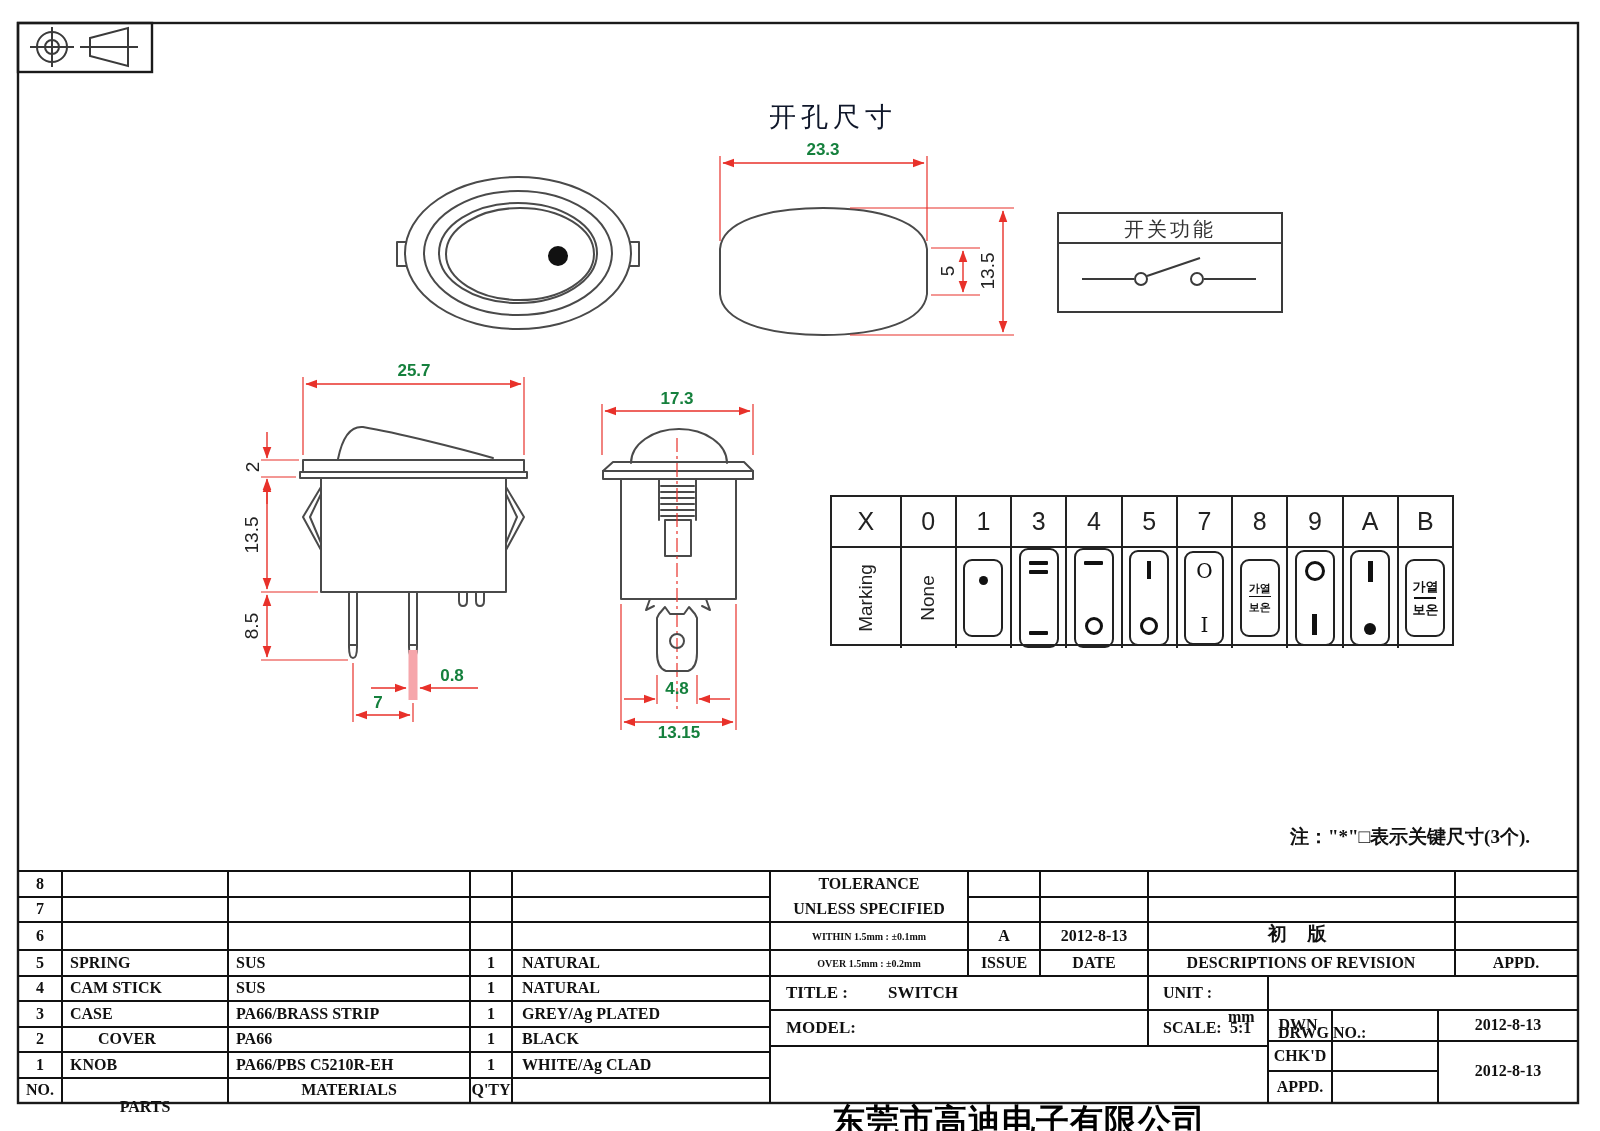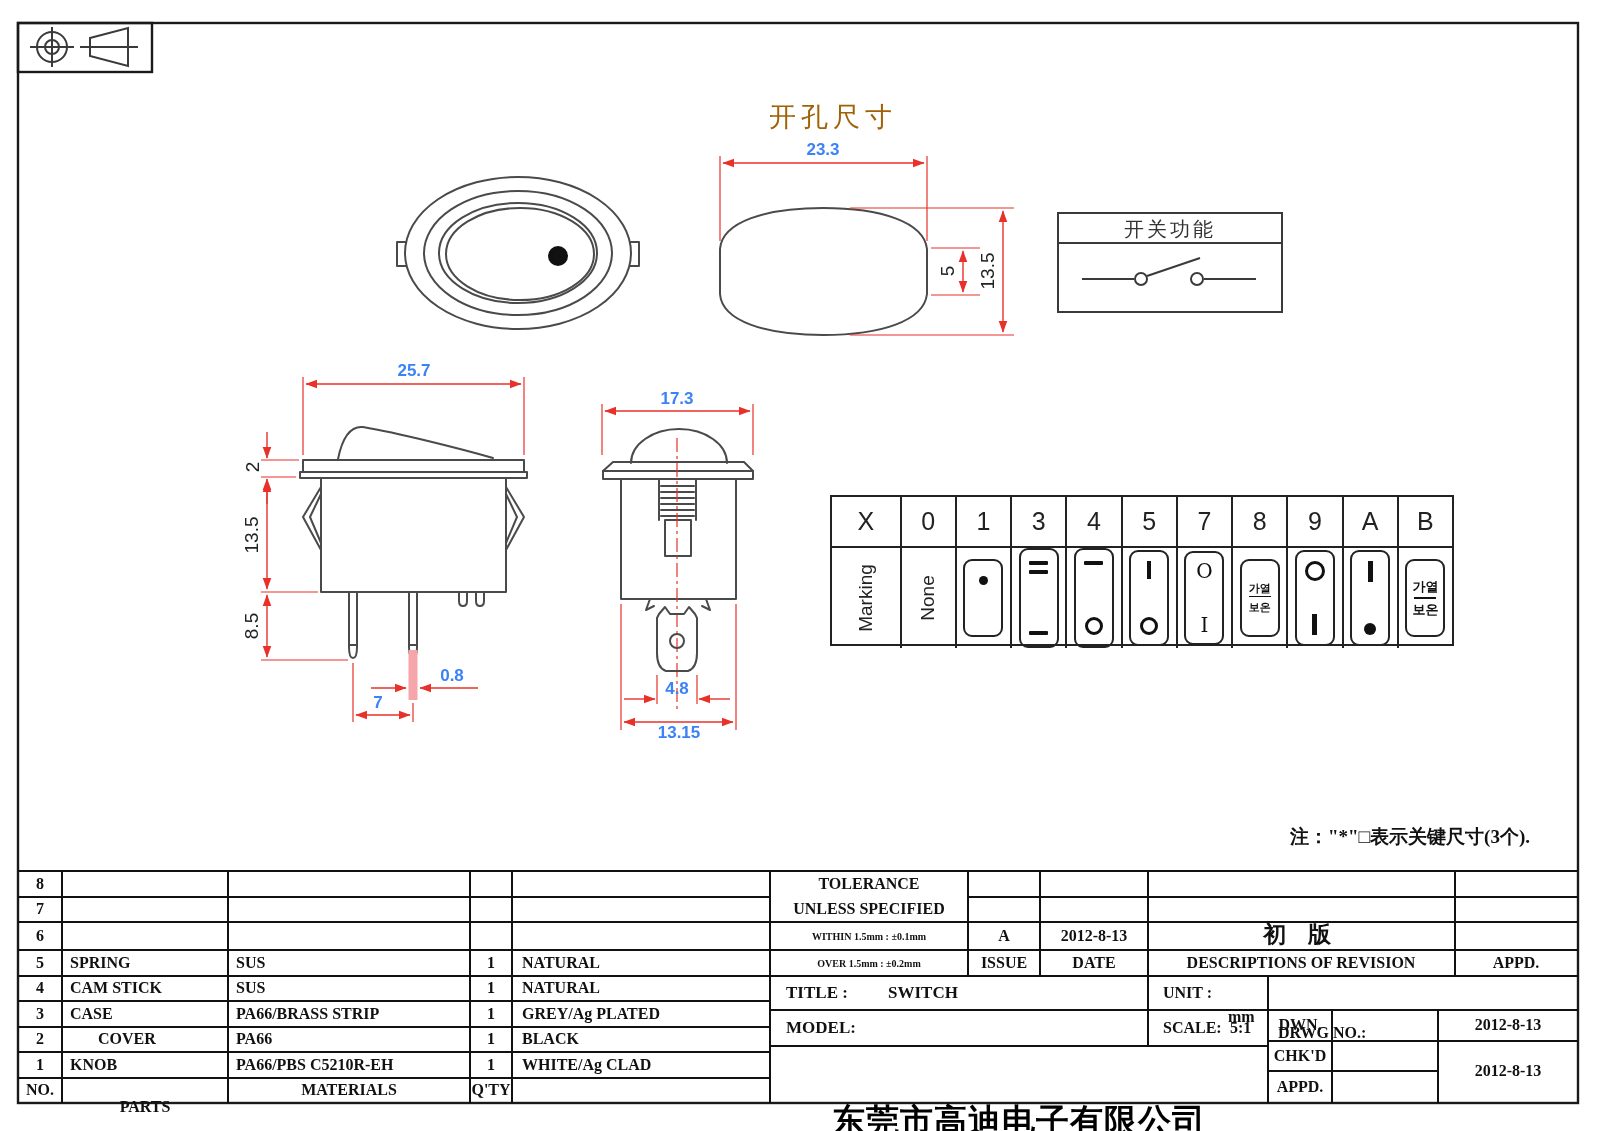--- a/index.html
+++ b/index.html
@@ -12,29 +12,29 @@
   .tb{stroke:#111;stroke-width:2;}
   .x{stroke:#e8312a;stroke-width:1.2;}
   .d{stroke:#e8312a;stroke-width:1.4;}
   .cl{stroke:#e8312a;stroke-width:1.2;stroke-dasharray:14 4 3 4;}
   
   .t{position:absolute;font:700 16px "Liberation Serif",serif;color:#111;
      white-space:nowrap;transform:translate(-50%,-50%);}
   .tl{position:absolute;font:700 16px "Liberation Serif",serif;color:#111;
       white-space:nowrap;transform:translateY(-50%);}
   .small{font-size:10px;font-family:Liberation Serif, serif;}
-  .cjk{font-family:"Liberation Serif",serif;letter-spacing:8px;font-size:23px;}
+  .cjk{font-family:"Liberation Serif",serif;letter-spacing:8px;font-size:19px;}
   .company{position:absolute;font:700 33px "Liberation Sans",sans-serif;color:#000;
            white-space:nowrap;transform:translate(-50%,-50%);letter-spacing:1px;}
   .note{position:absolute;font:700 19px "Liberation Serif",serif;color:#111;white-space:nowrap;}
-  .viewtitle{position:absolute;font:400 27px "Liberation Sans",sans-serif;color:#a16207;
+  .viewtitle{position:absolute;font:400 27px "Liberation Sans",sans-serif;color:#0f172a;
              letter-spacing:5px;white-space:nowrap;transform:translate(-50%,-50%);}
   .fnlabel{position:absolute;font:400 20px "Liberation Sans",sans-serif;color:#333;
            letter-spacing:3px;white-space:nowrap;transform:translate(-50%,-50%);}
-  .dim{position:absolute;font:700 17px "Liberation Sans",sans-serif;color:#3b82f6;
+  .dim{position:absolute;font:700 17px "Liberation Sans",sans-serif;color:#15803d;
        white-space:nowrap;transform:translate(-50%,-50%);}
   .dim.rot{transform:translate(-50%,-50%) rotate(-90deg);}
   
   .mktable{position:absolute;left:830px;top:495px;width:620px;height:147px;
            border:2.5px solid #222;display:grid;grid-template-columns:repeat(11,1fr);
            grid-template-rows:51px 1fr;background:#fff;}
   .mkcell{border-left:2px solid #222;display:flex;align-items:center;justify-content:center;
           position:relative;}
   .mkcell.first{border-left:none;}
   .mkcell.hdr{border-bottom:2px solid #222;font:400 25px "Liberation Sans",sans-serif;color:#222;}

